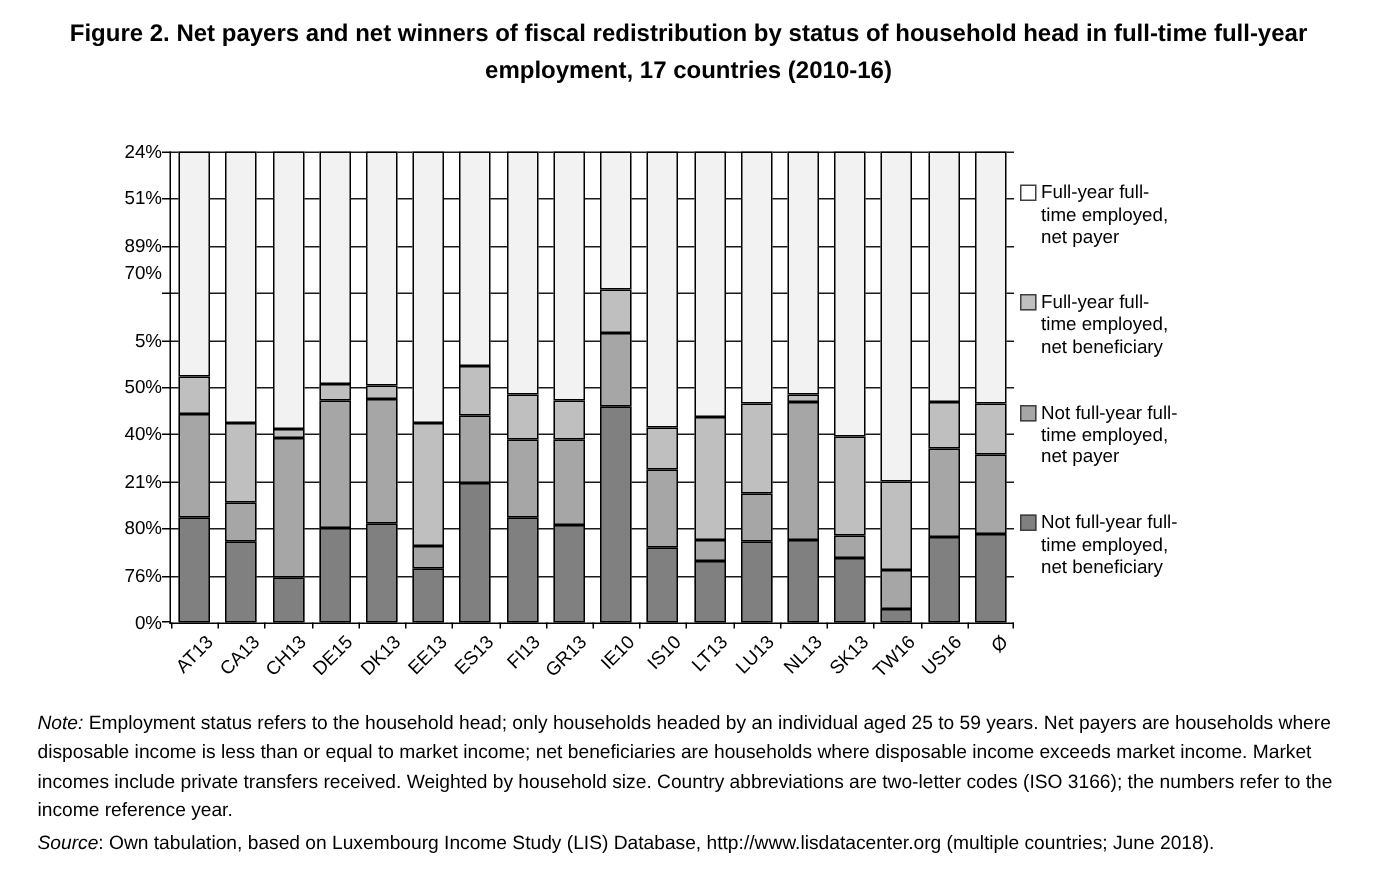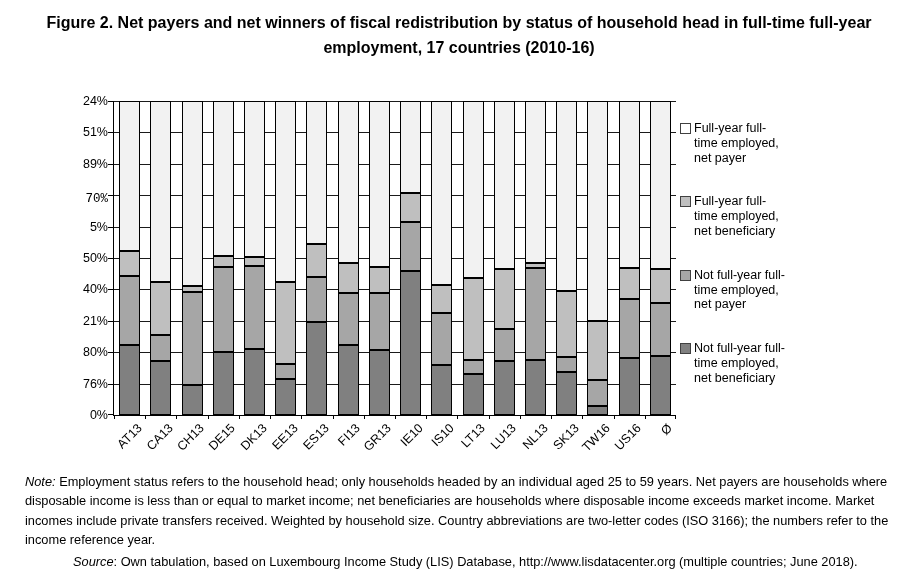--- a/index.html
+++ b/index.html
@@ -16,21 +16,21 @@
   .seg{box-sizing:border-box;border:1px solid #000;width:100%;}
   .ylabels span{position:absolute;right:810px;width:60px;text-align:right;font-size:12.5px;}
   .xlabels span{position:absolute;width:56px;text-align:right;font-size:12.5px;
                 transform:rotate(-45deg);transform-origin:100% 0;white-space:nowrap;}
   .legend{position:absolute;left:680px;top:121px;width:175px;}
   .legend-item{display:flex;margin-bottom:29px;}
   .swatch{flex:0 0 auto;width:9px;height:9px;border:1px solid #404040;margin:2px 3px 0 0;}
   .legend-label{font-size:12.5px;line-height:14.8px;width:120px;}
   .notes{position:absolute;left:25px;top:472px;width:872px;font-size:12.8px;line-height:19.4px;}
   .notes p{margin:0;}
-  .notes .src{margin-top:2px;margin-left:48px;}
+  .notes .src{margin-top:2px;}
 </style>
 </head>
 <body>
 
 <div class="screen">
   <div class="title">Figure 2. Net payers and net winners of fiscal redistribution by status of household head in full-time full-year employment, 17 countries (2010-16)</div>
 
   <div class="plot">
       <div class="gridline" style="bottom: calc(10% - 1px);"></div>
       <div class="gridline" style="bottom: calc(20% - 1px);"></div>
@@ -182,21 +182,21 @@
       </div>
     </div>
   <div class="ylabels">
       <span style="top: 408px;">0%</span>
       <span style="top: 376.6px;">76%</span>
       <span style="top: 345.2px;">80%</span>
       <span style="top: 313.8px;">21%</span>
       <span style="top: 282.4px;">40%</span>
       <span style="top: 251px;">50%</span>
       <span style="top: 219.6px;">5%</span>
-      <span style="top: 192px; font-family: Liberation Mono, monospace;">70%</span>
+      <span style="top: 175px;">70%</span>
       <span style="top: 156.8px;">89%</span>
       <span style="top: 125.4px;">51%</span>
       <span style="top: 94px;">24%</span>
     </div>
   <div class="xlabels">
       <span style="left: 78.6111px; top: 421px;">AT13</span>
       <span style="left: 109.833px; top: 421px;">CA13</span>
       <span style="left: 141.056px; top: 421px;">CH13</span>
       <span style="left: 172.278px; top: 421px;">DE15</span>
       <span style="left: 203.5px; top: 421px;">DK13</span>

